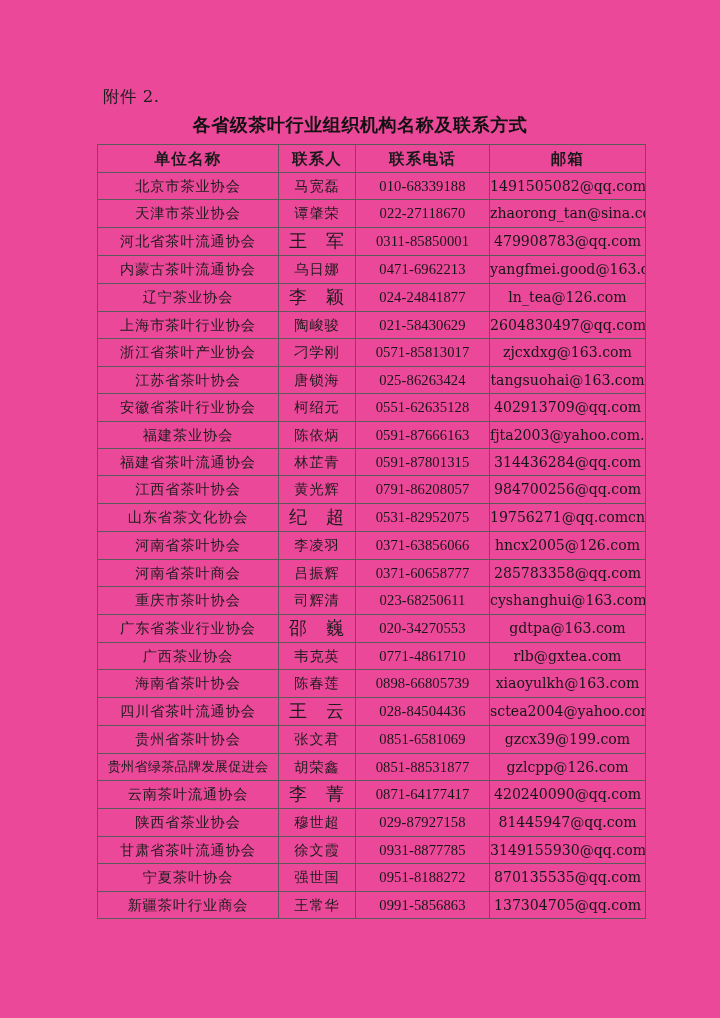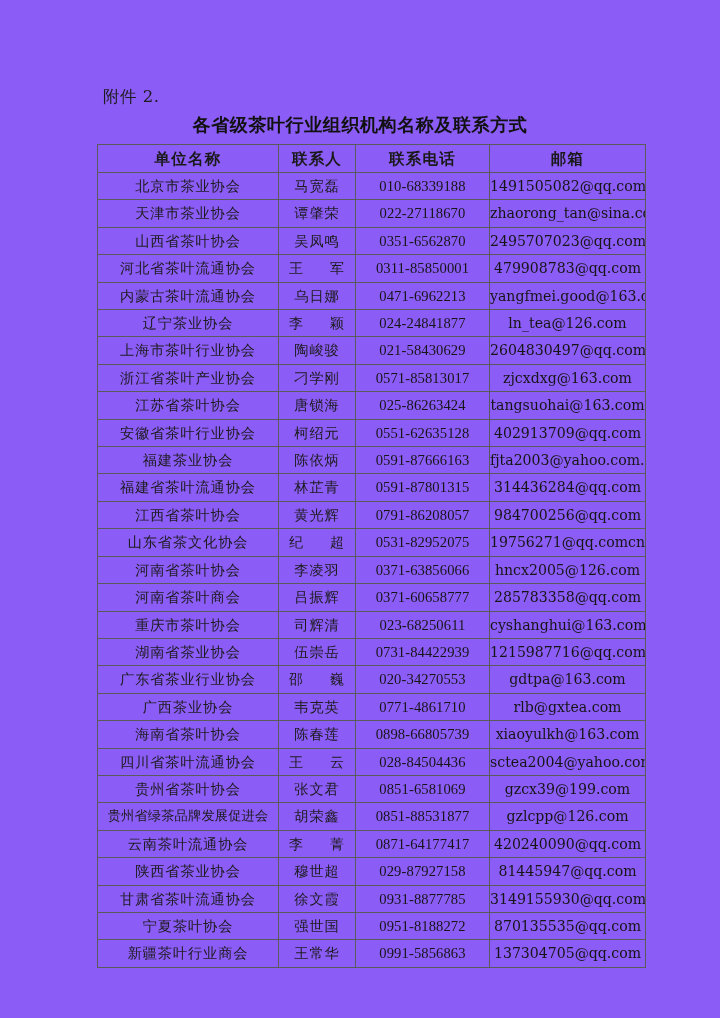--- a/index.html
+++ b/index.html
@@ -12,21 +12,21 @@
     height: 1018px;
     font-family: "DejaVu Serif", "Liberation Serif", serif;
     color: #1a1a1a;
     position: relative;
     overflow: hidden;
   }
   .page {
     width: 720px;
     height: 1018px;
     position: relative;
-    background: #8b5cf6;
+    background: #ec4899;
   }
   .attachment-label {
     position: absolute;
     left: 103px;
     top: 86px;
     font-size: 16.5px;
     letter-spacing: 0.5px;
     white-space: nowrap;
     color: #1c1c1c;
   }
@@ -92,21 +92,21 @@
     color: #1c1c1c;
   }
   td.name.spaced {
     letter-spacing: 0.9px;
   }
   td.name.spaced > span {
     display: inline-block;
     width: 56px;
     text-align: justify;
     text-align-last: justify;
-    font-size: 14px;
+    font-size: 18px;
   }
   td.phone {
     font-size: 14.6px;
     letter-spacing: 0.1px;
     color: #161616;
     font-family: Liberation Serif, serif;
   }
   td.email {
     font-size: 14.1px;
     letter-spacing: 0px;
@@ -145,26 +145,20 @@
             <td class="phone">010-68339188</td>
             <td class="email">1491505082@qq.com</td>
           </tr>
           <tr>
             <td class="org">天津市茶业协会</td>
             <td class="name">谭肇荣</td>
             <td class="phone">022-27118670</td>
             <td class="email">zhaorong_tan@sina.co</td>
           </tr>
           <tr>
-            <td class="org">山西省茶叶协会</td>
-            <td class="name">吴凤鸣</td>
-            <td class="phone">0351-6562870</td>
-            <td class="email">2495707023@qq.com</td>
-          </tr>
-          <tr>
             <td class="org">河北省茶叶流通协会</td>
             <td class="name spaced"><span>王军</span></td>
             <td class="phone">0311-85850001</td>
             <td class="email">479908783@qq.com</td>
           </tr>
           <tr>
             <td class="org">内蒙古茶叶流通协会</td>
             <td class="name">乌日娜</td>
             <td class="phone">0471-6962213</td>
             <td class="email">yangfmei.good@163.com</td>
@@ -235,26 +229,20 @@
             <td class="phone">0371-60658777</td>
             <td class="email">285783358@qq.com</td>
           </tr>
           <tr>
             <td class="org">重庆市茶叶协会</td>
             <td class="name">司辉清</td>
             <td class="phone">023-68250611</td>
             <td class="email">cyshanghui@163.com</td>
           </tr>
           <tr>
-            <td class="org">湖南省茶业协会</td>
-            <td class="name">伍崇岳</td>
-            <td class="phone">0731-84422939</td>
-            <td class="email">1215987716@qq.com</td>
-          </tr>
-          <tr>
             <td class="org">广东省茶业行业协会</td>
             <td class="name spaced"><span>邵巍</span></td>
             <td class="phone">020-34270553</td>
             <td class="email">gdtpa@163.com</td>
           </tr>
           <tr>
             <td class="org">广西茶业协会</td>
             <td class="name">韦克英</td>
             <td class="phone">0771-4861710</td>
             <td class="email">rlb@gxtea.com</td>

